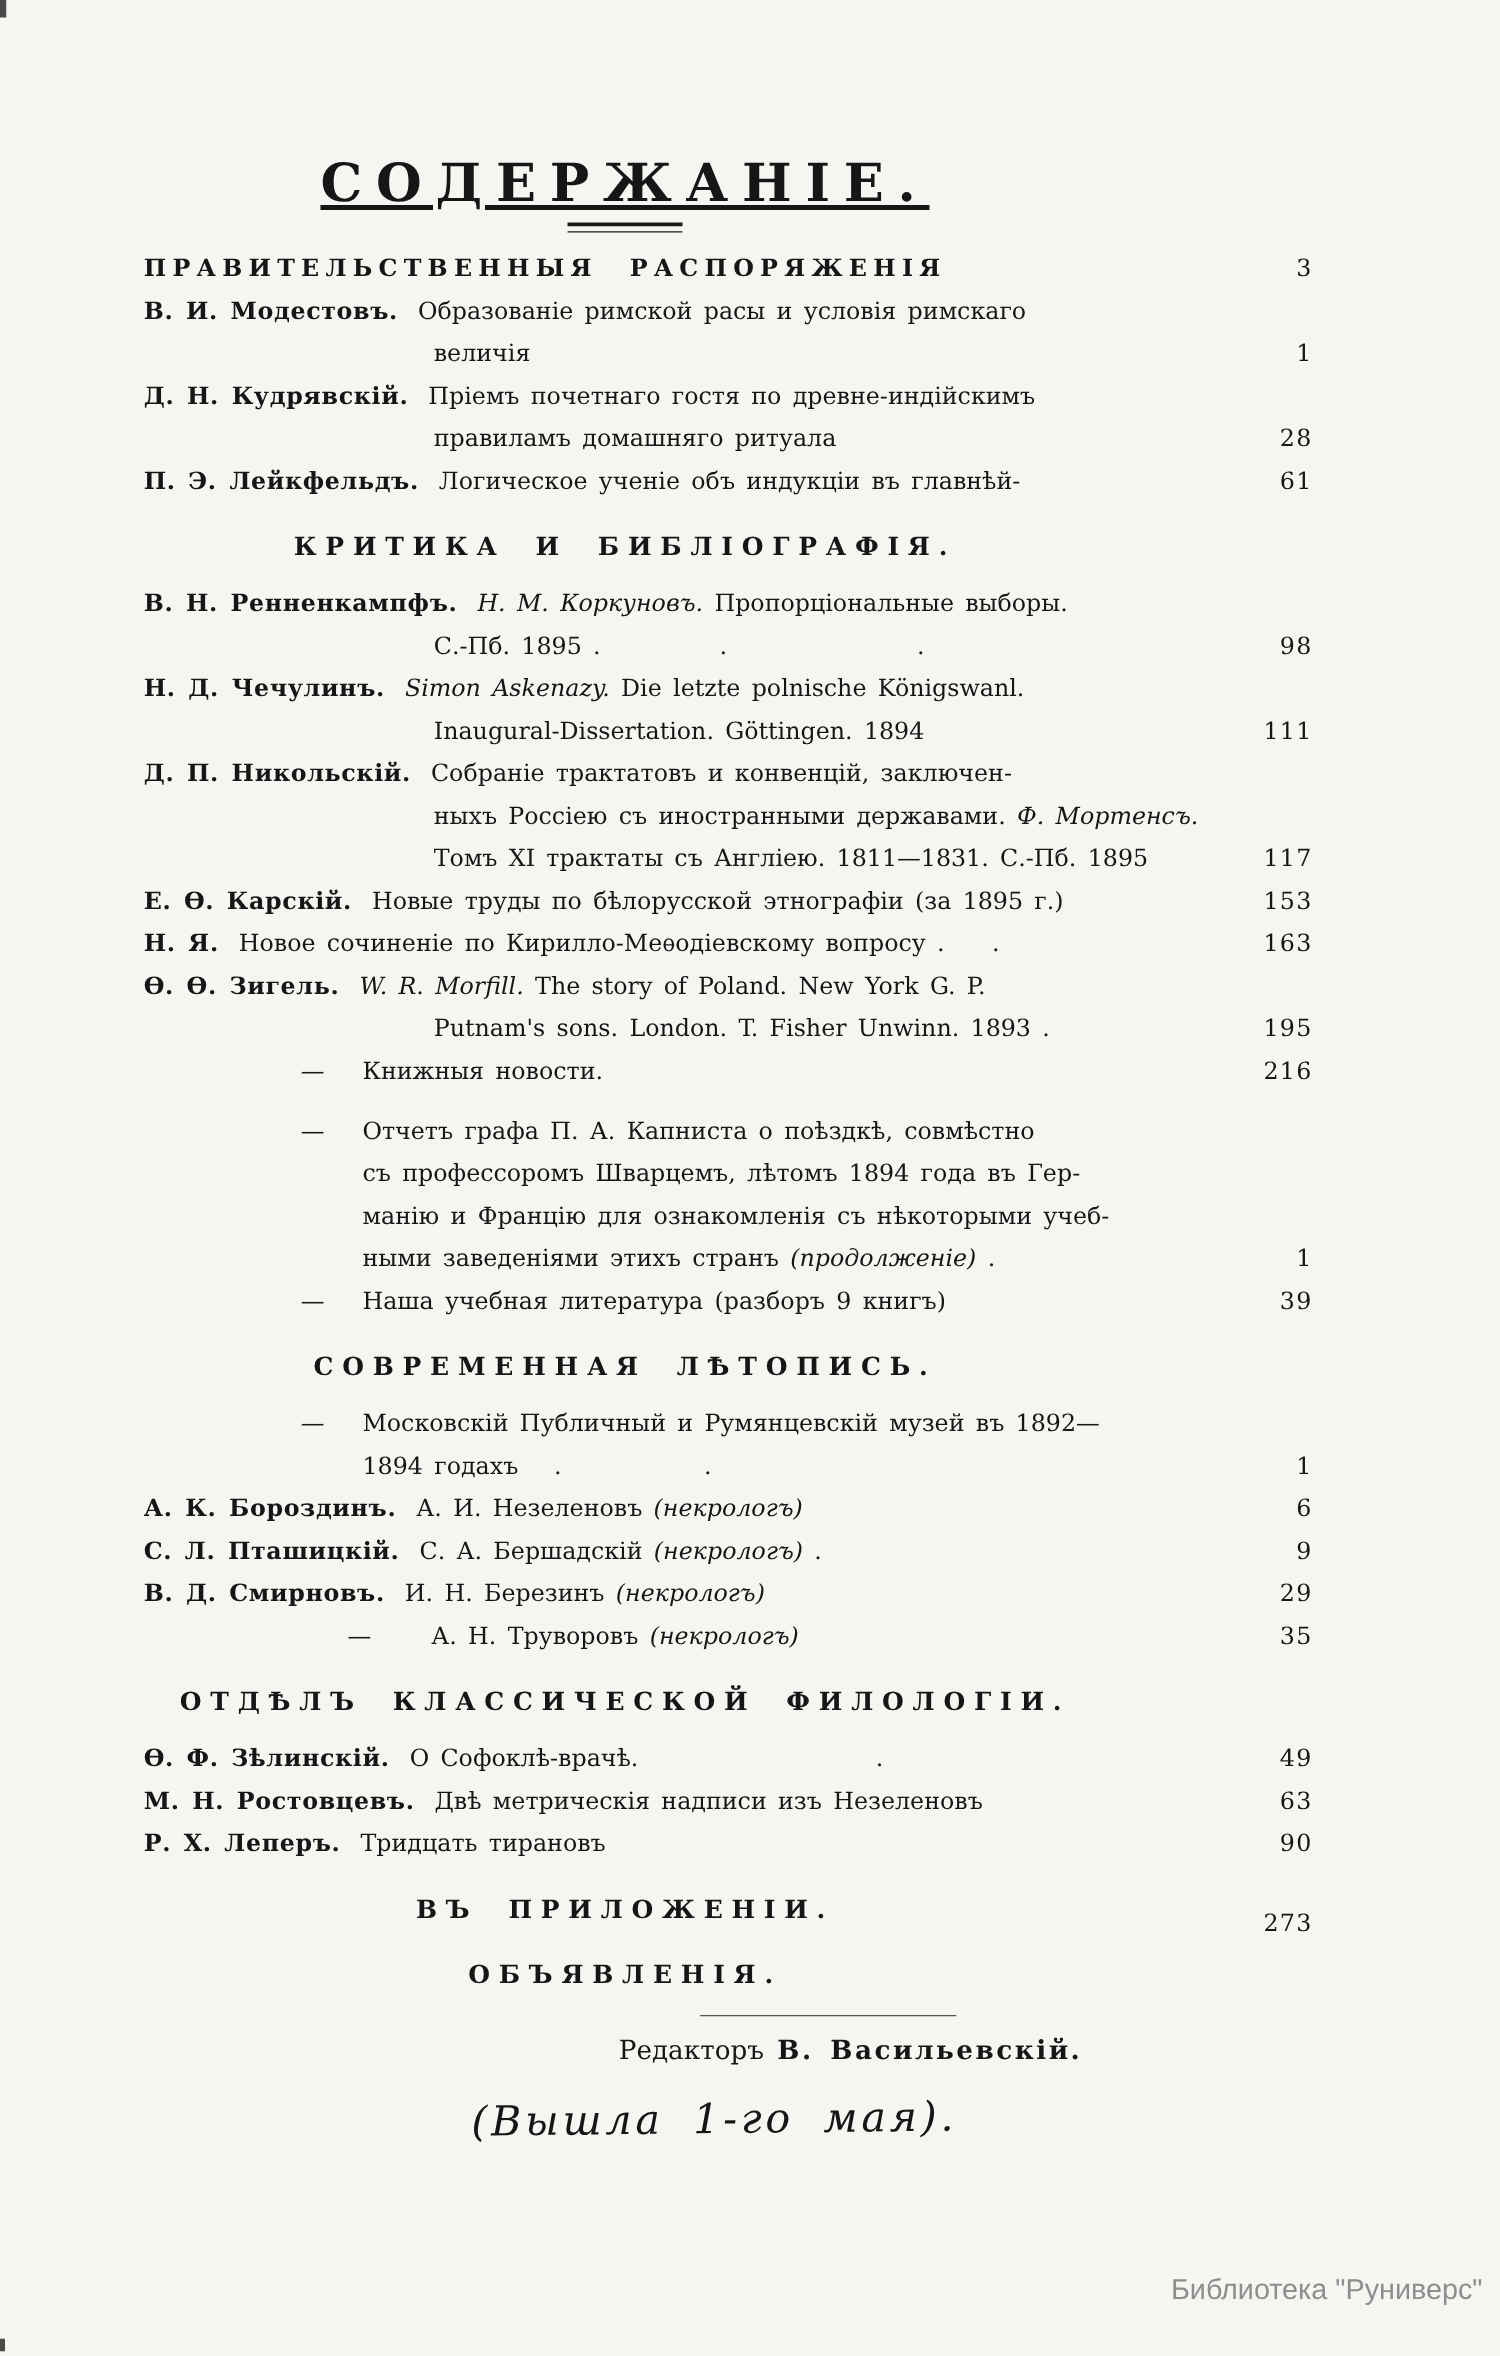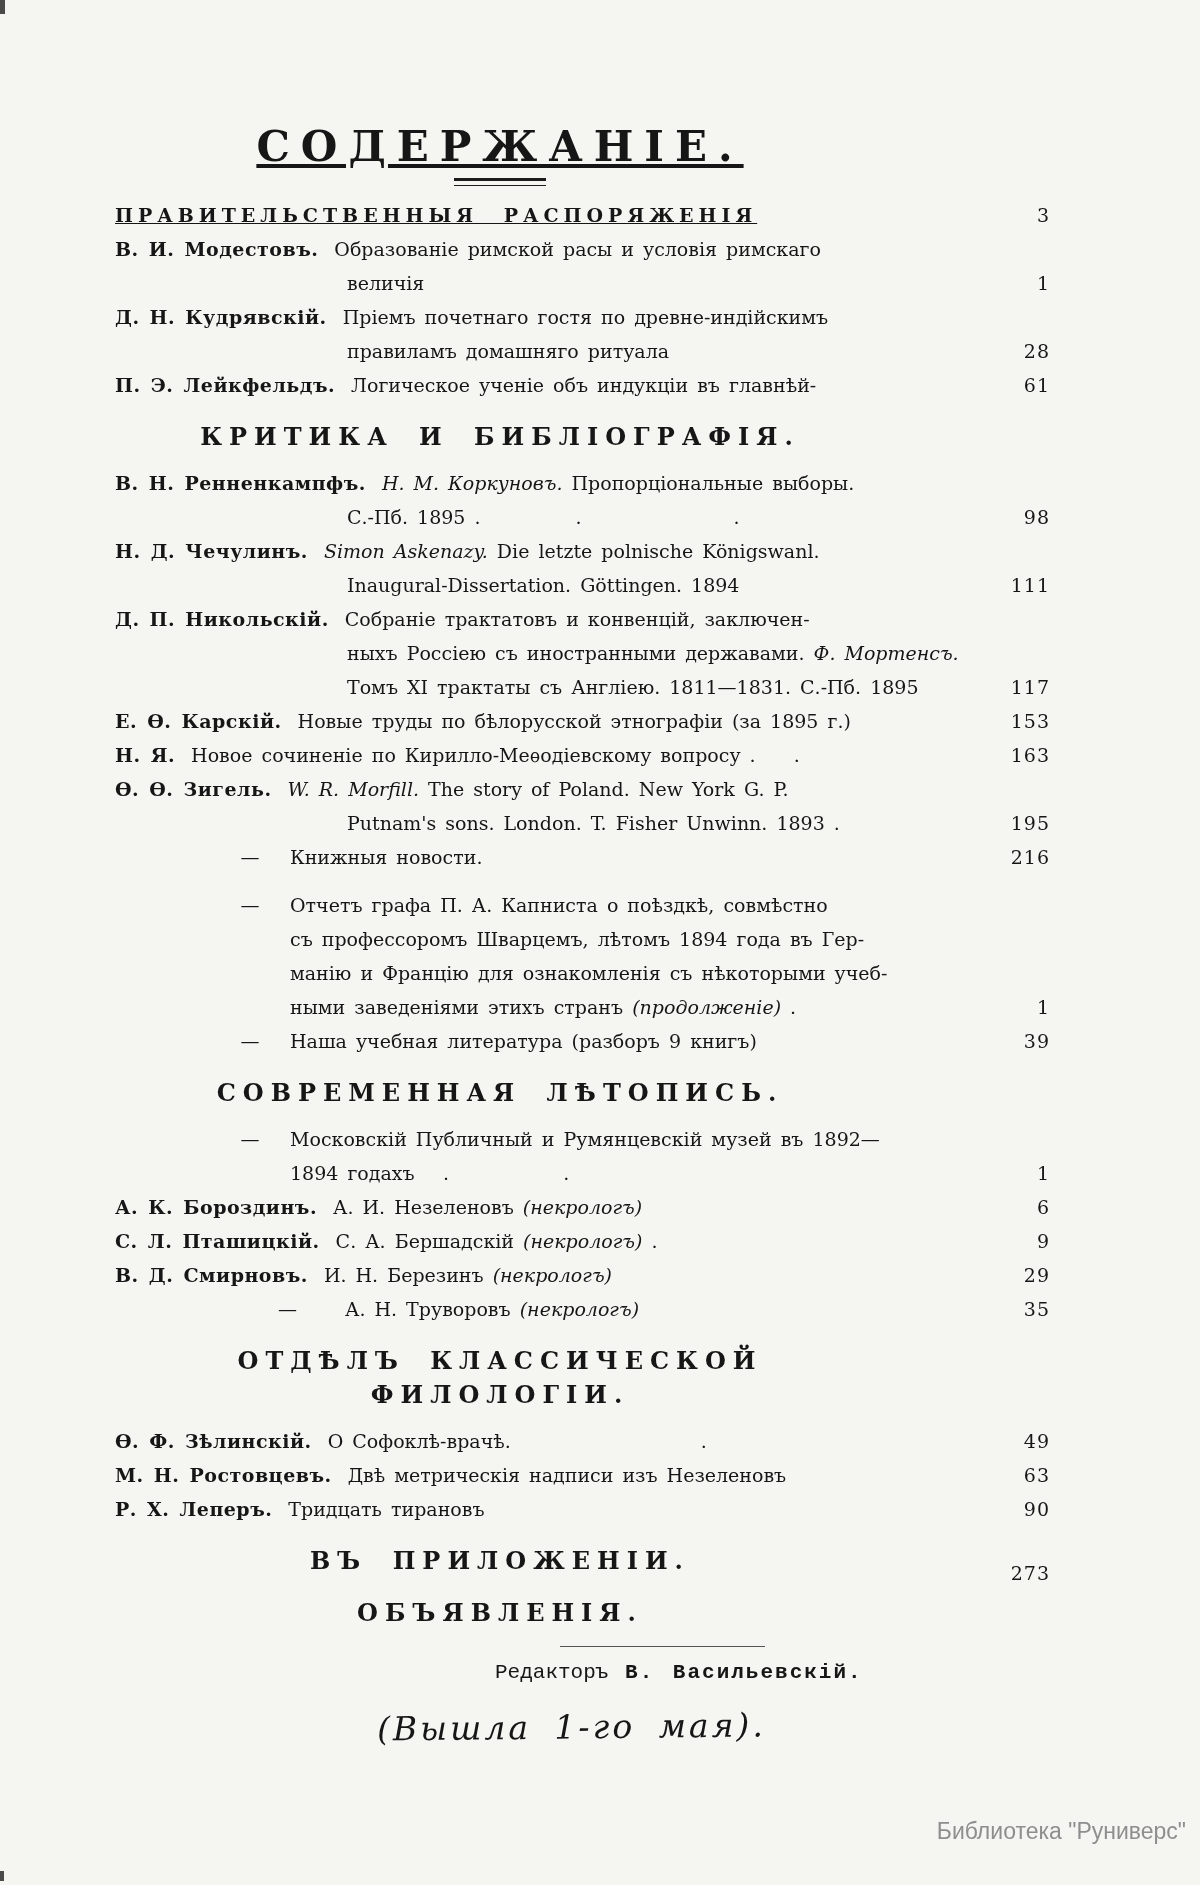--- a/index.html
+++ b/index.html
@@ -12,37 +12,37 @@
   .title-wrap{width:770px;margin-top:122px;text-decoration:underline;}
   .doc-title{
     text-align:center;font-size:42px;font-weight:bold;
     letter-spacing:11px;line-height:50px;
   }
   .title-rule{
     width:92px;height:4px;margin:6px auto 12px auto;
     border-top:3px solid #1c1c1c;border-bottom:1px solid #1c1c1c;
   }
   .section-heading{
-    width:770px;text-align:center;font-size:24px;font-weight:bold;
+    width:770px;text-align:center;font-size:20px;font-weight:bold;
     letter-spacing:7px;word-spacing:10px;line-height:34px;
     margin:18px 0 12px 0;
   }
   .entry{position:relative;font-size:19px;line-height:34px;padding-right:95px;word-spacing:3px;}
   .entry .line{white-space:nowrap;}
-  .entry.caps .line{font-weight:bold;letter-spacing:5px;word-spacing:14px;text-decoration:underline;}
+  .entry.caps .line{font-weight:bold;letter-spacing:5px;word-spacing:14px;}
   .author{font-weight:bold;padding-right:16px;letter-spacing:.5px;}
   .entry.authored .cont{margin-left:232px;}
   .dashmark{display:inline-block;width:80px;text-align:center;margin-left:95px;}
   .entry.dash .cont{margin-left:175px;}
   .entry.dash.wide .dashmark{margin-left:115px;width:115px;}
   .entry.gapped{margin-top:14px;}
   .it{font-style:italic;}
   .pagenum{position:absolute;right:0;bottom:0;width:90px;text-align:right;font-size:19px;letter-spacing:1px;}
   .small-rule{width:205px;height:1px;background:#555;margin:16px 0 0 445px;}
-  .editor-line{margin:14px 0 0 380px;font-size:21px;word-spacing:4px;font-family:Liberation Mono, monospace;}
+  .editor-line{margin:14px 0 0 380px;font-size:21px;word-spacing:4px;}
   .editor-name{font-weight:bold;letter-spacing:2px;}
   .handwritten{
     margin:22px 0 0 262px;font-size:33px;font-style:italic;
     letter-spacing:3px;word-spacing:10px;transform:rotate(-.6deg);
   }
   .watermark{
     position:absolute;right:14px;bottom:40px;color:#8e8e8e;
     font-family:"Liberation Sans","DejaVu Sans",sans-serif;font-size:23px;
   }
   .artifact{position:absolute;background:#4a4a48;}

